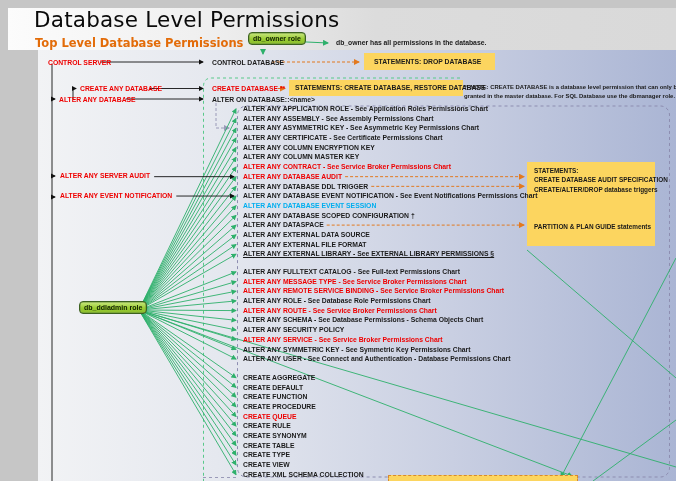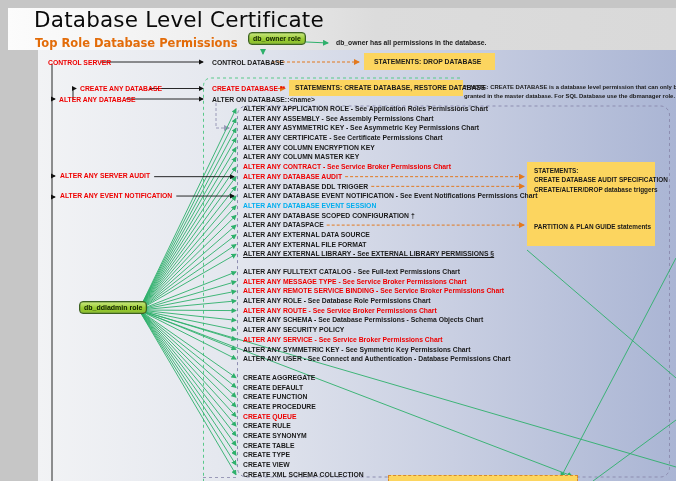--- a/index.html
+++ b/index.html
@@ -53,22 +53,22 @@
   #perm-list{left:243px;top:104px;z-index:3;width:320px;}
   .perm-row{height:9.7px;line-height:9.7px;font-size:6.8px;font-weight:bold;white-space:nowrap;}
   .perm-row span{display:inline-block;}
 </style>
 </head>
 <body>
 
 <div id="title-card" class="abs"></div>
 <div id="canvas" class="abs"></div>
 
-<div id="page-title" class="abs">Database Level Certificate</div>
-<div id="page-subtitle" class="abs">Top Role Database Permissions</div>
+<div id="page-title" class="abs">Database Level Permissions</div>
+<div id="page-subtitle" class="abs">Top Level Database Permissions</div>
 
 <svg id="ov" class="abs" width="676" height="481">
   <defs>
     <marker id="mk" markerWidth="6" markerHeight="6" refX="5" refY="3" orient="auto">
         <path d="M0,0 L6,3 L0,6 z" fill="#111"></path>
       </marker>
     <marker id="mg" markerWidth="6" markerHeight="6" refX="5" refY="3" orient="auto">
         <path d="M0,0 L6,3 L0,6 z" fill="#2eb06b"></path>
       </marker>
     <marker id="mo" markerWidth="6" markerHeight="6" refX="5" refY="3" orient="auto">

